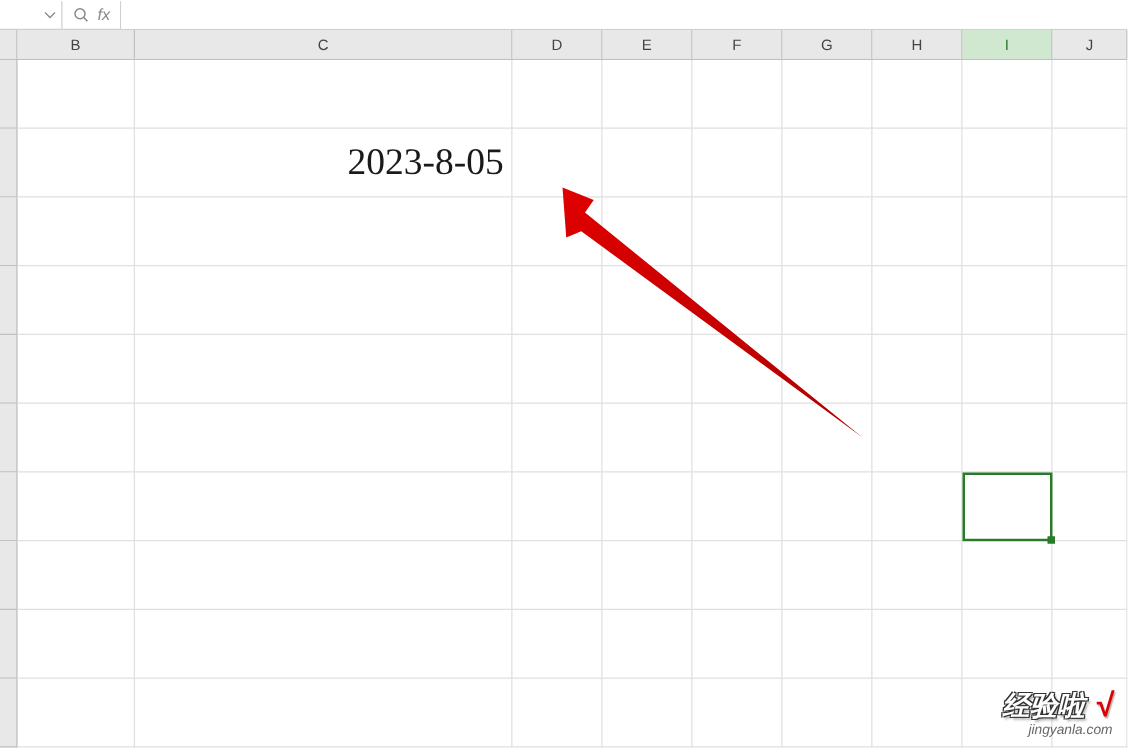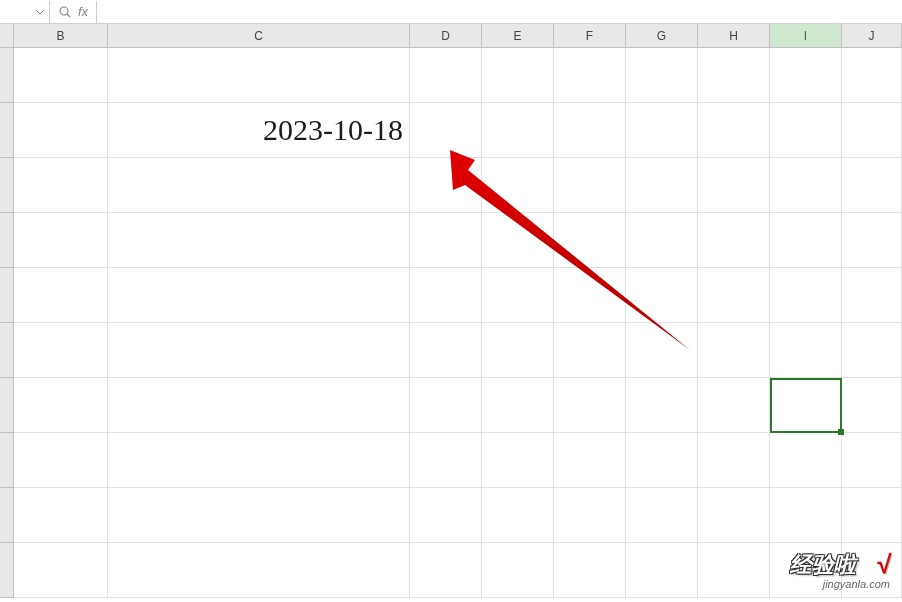--- a/index.html
+++ b/index.html
@@ -132,21 +132,21 @@
       text-align: right;
     }
     .watermark-main {
       font-size: 22px;
       font-weight: bold;
       font-style: italic;
       color: #fff;
       text-shadow: -1px -1px 0 #333, 1px -1px 0 #333, -1px 1px 0 #333, 1px 1px 0 #333, 2px 2px 2px rgba(0,0,0,0.3);
       display: inline-flex;
       align-items: center;
-      gap: 20px;
+      gap: 8px;
     }
     .watermark-check {
       color: #d00;
       font-size: 26px;
       text-shadow: 1px 1px 1px rgba(0,0,0,0.3);
     }
     .watermark-sub {
       font-size: 11px;
       font-style: italic;
       color: #666;
@@ -194,21 +194,21 @@
       <div class="cell" style="width: 72px;"></div>
       <div class="cell" style="width: 72px;"></div>
       <div class="cell" style="width: 72px;"></div>
       <div class="cell" style="width: 72px;"></div>
       <div class="cell" style="width: 72px;"></div>
       <div class="cell" style="width: 60px;"></div>
     </div>
     <div class="row">
       <div class="row-header"></div>
       <div class="cell" style="width: 94px;"></div>
-      <div class="cell" style="width: 302px;">2023-10-18</div>
+      <div class="cell" style="width: 302px;">2023-8-05</div>
       <div class="cell" style="width: 72px;"></div>
       <div class="cell" style="width: 72px;"></div>
       <div class="cell" style="width: 72px;"></div>
       <div class="cell" style="width: 72px;"></div>
       <div class="cell" style="width: 72px;"></div>
       <div class="cell" style="width: 72px;"></div>
       <div class="cell" style="width: 60px;"></div>
     </div>
     <div class="row">
       <div class="row-header"></div>

